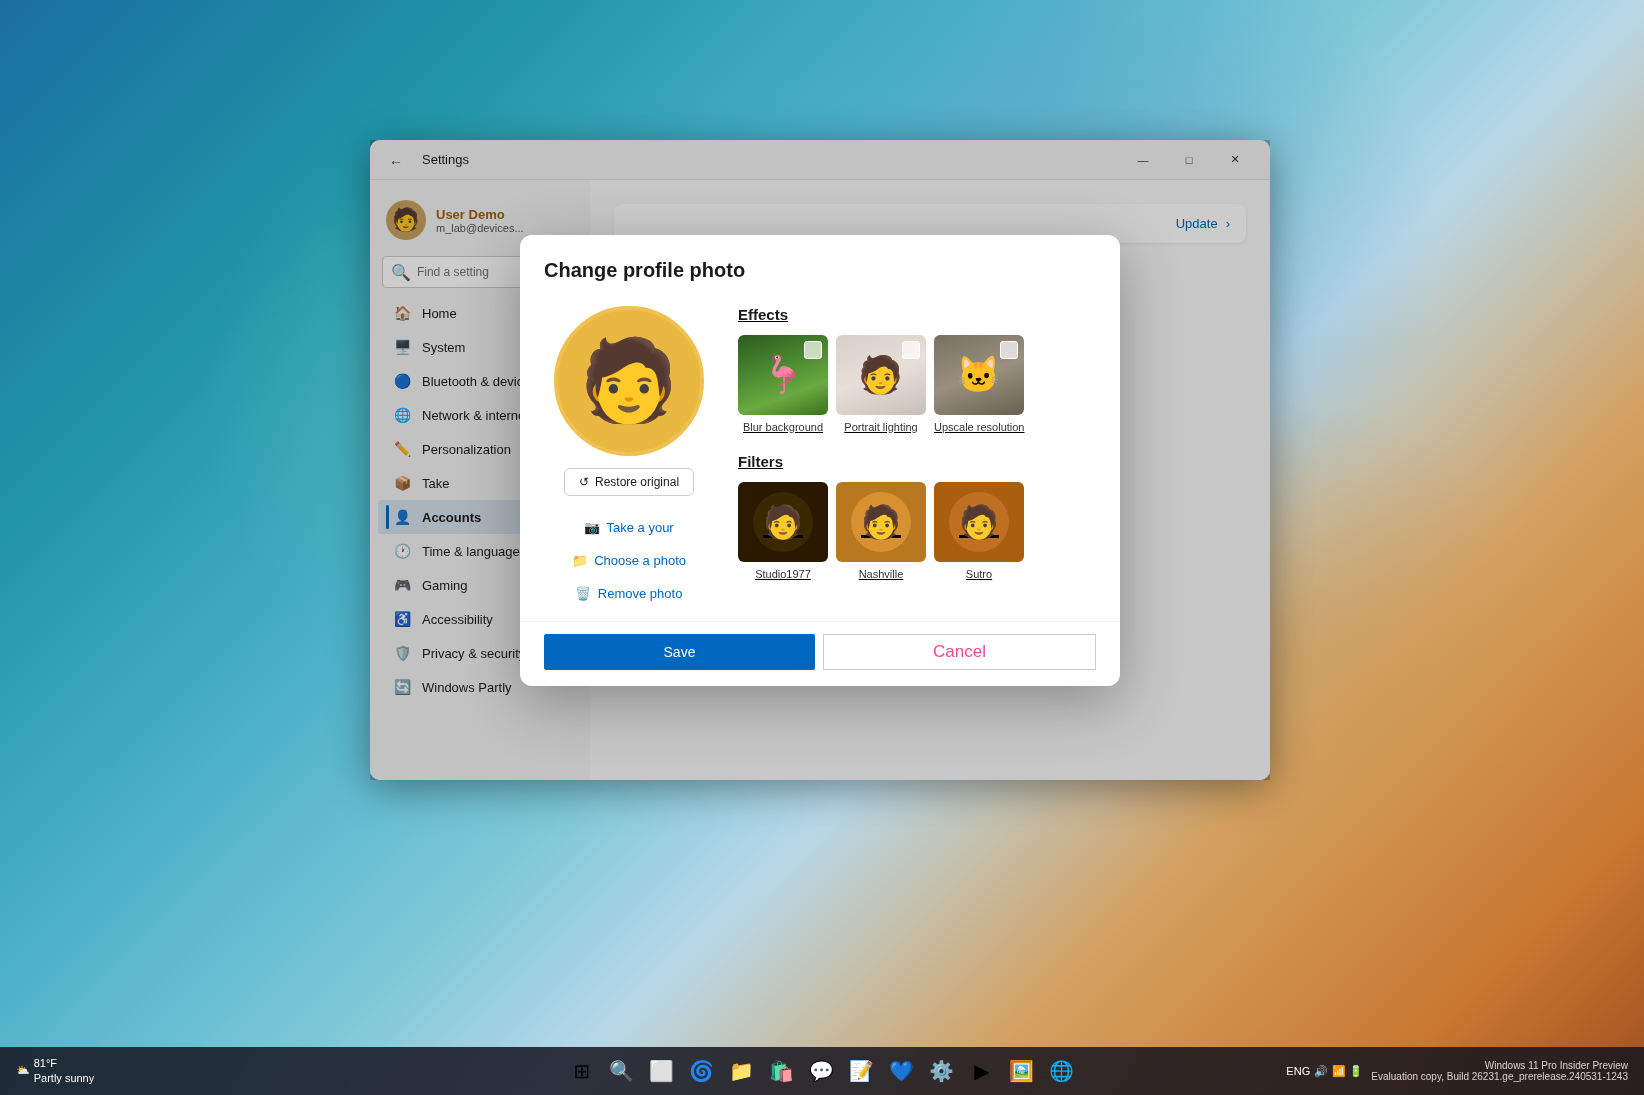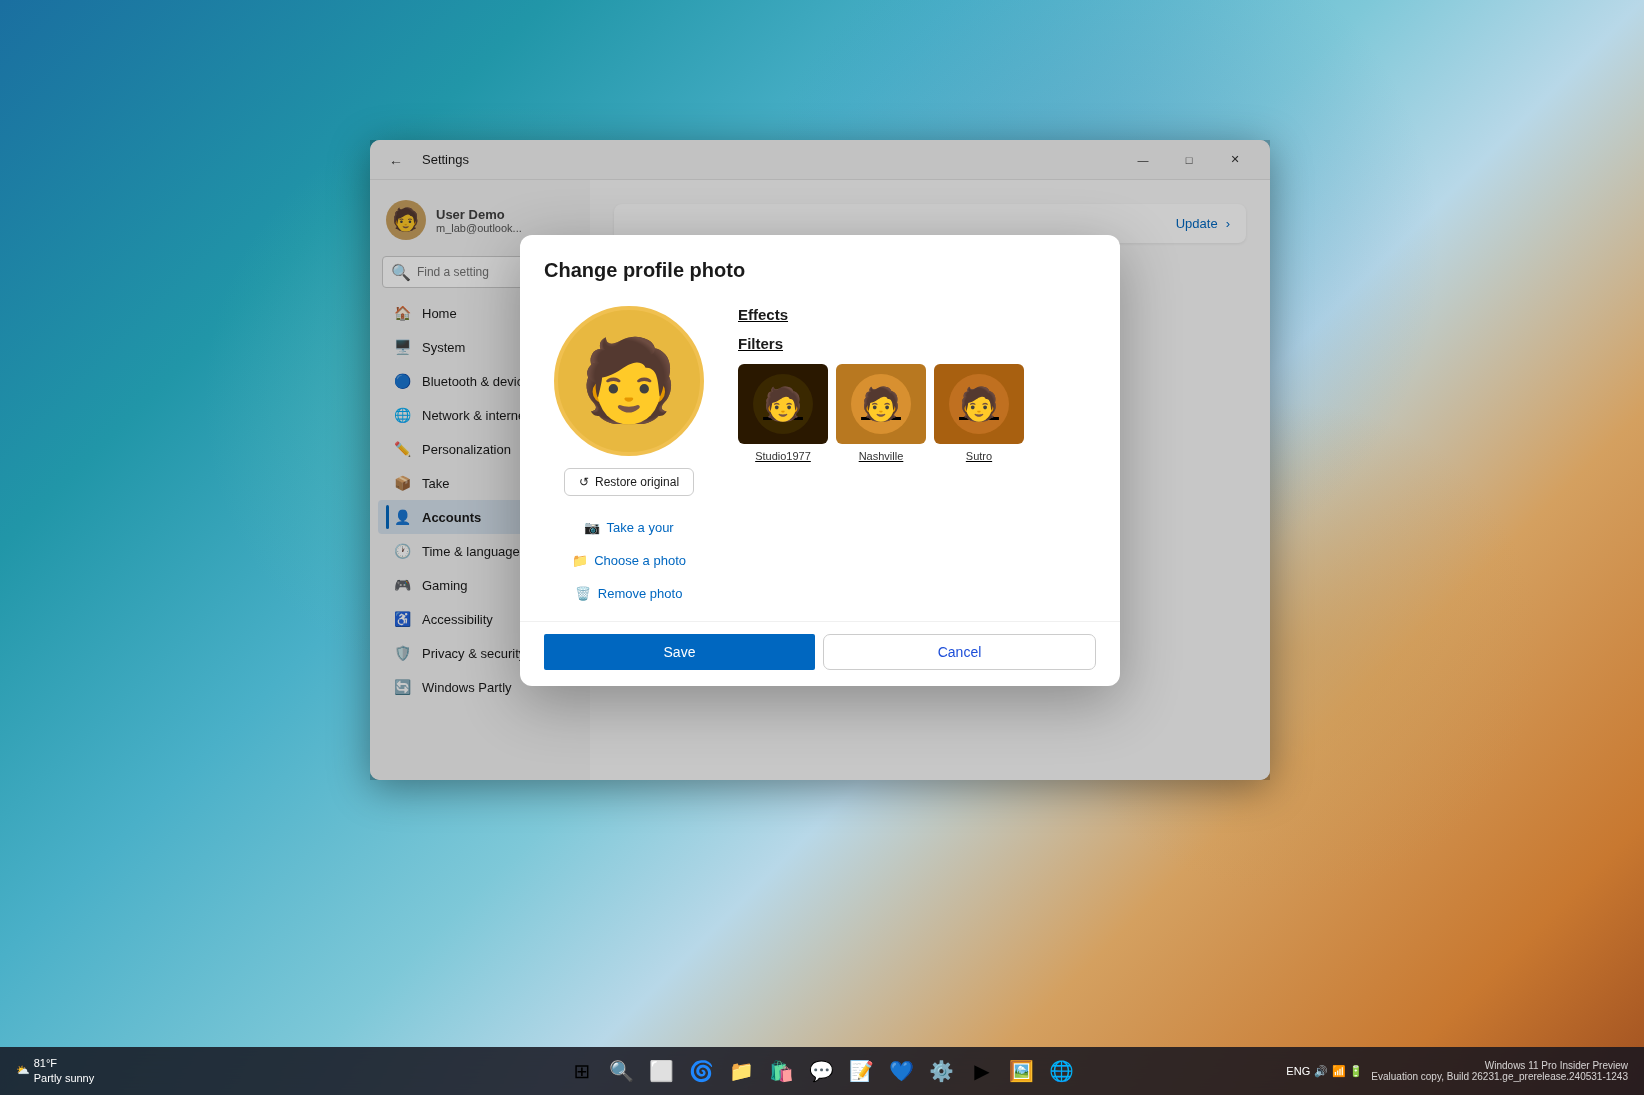--- a/index.html
+++ b/index.html
@@ -182,21 +182,21 @@
       border-radius: 50%;
       background: #c8a060;
       display: flex; align-items: center; justify-content: center;
       font-size: 22px;
       overflow: hidden;
     }
 
     .user-info-name {
       font-size: 13px;
       font-weight: 600;
-      color: #404040;
+      color: #a16207;
     }
 
     .user-info-email {
       font-size: 11px;
       color: #555;
     }
 
     .search-box {
       margin: 8px 12px;
       height: 32px;
@@ -515,24 +515,24 @@
       border-radius: 2px;
       font-size: 14px;
       cursor: pointer;
       font-weight: 500;
     }
 
     .btn-cancel {
       flex: 1;
       height: 36px;
       background: white;
-      color: #1d4ed8;
+      color: #ec4899;
       border: 1px solid #ccc;
-      border-radius: 7px;
-      font-size: 14px;
+      border-radius: 0;
+      font-size: 17px;
       cursor: pointer;
     }
 
     .weather-widget {
       display: flex;
       align-items: center;
       gap: 4px;
       color: white;
       font-size: 11px;
     }
@@ -567,21 +567,21 @@
   </div>
 
   <div class="settings-body">
 
     <div class="settings-sidebar">
 
       <div class="user-profile-item">
         <div class="user-avatar">🧑</div>
         <div>
           <div class="user-info-name">User Demo</div>
-          <div class="user-info-email">m_lab@outlook...</div>
+          <div class="user-info-email">m_lab@devices...</div>
         </div>
       </div>
 
       <div class="search-box">
         <span>🔍</span>
         <input type="text" placeholder="Find a setting" style="">
       </div>
 
       <div class="nav-item">
         <span class="nav-icon">🏠</span>
@@ -676,20 +676,43 @@
           <button class="photo-option-btn">
             <span>🗑️</span>
             <span>Remove photo</span>
           </button>
         </div>
       </div>
 
       <div class="dialog-right">
 
         <div class="effects-section-title">Effects</div>
+        <div class="effects-grid">
+
+          <div class="effect-item">
+            <div class="effect-thumbnail effect-blur">
+              <div class="effect-checkbox"></div>
+            </div>
+            <span class="effect-label">Blur background</span>
+          </div>
+
+          <div class="effect-item">
+            <div class="effect-thumbnail effect-portrait">
+              <div class="effect-checkbox"></div>
+            </div>
+            <span class="effect-label">Portrait lighting</span>
+          </div>
+
+          <div class="effect-item">
+            <div class="effect-thumbnail effect-upscale">
+              <div class="effect-checkbox"></div>
+            </div>
+            <span class="effect-label">Upscale resolution</span>
+          </div>
+        </div>
 
         <div class="effects-section-title">Filters</div>
         <div class="filters-grid">
           <div class="filter-item">
             <div class="filter-thumbnail filter-dark">
               <div class="filter-avatar">🧑</div>
             </div>
             <span class="filter-label">Studio1977</span>
           </div>
           <div class="filter-item">

